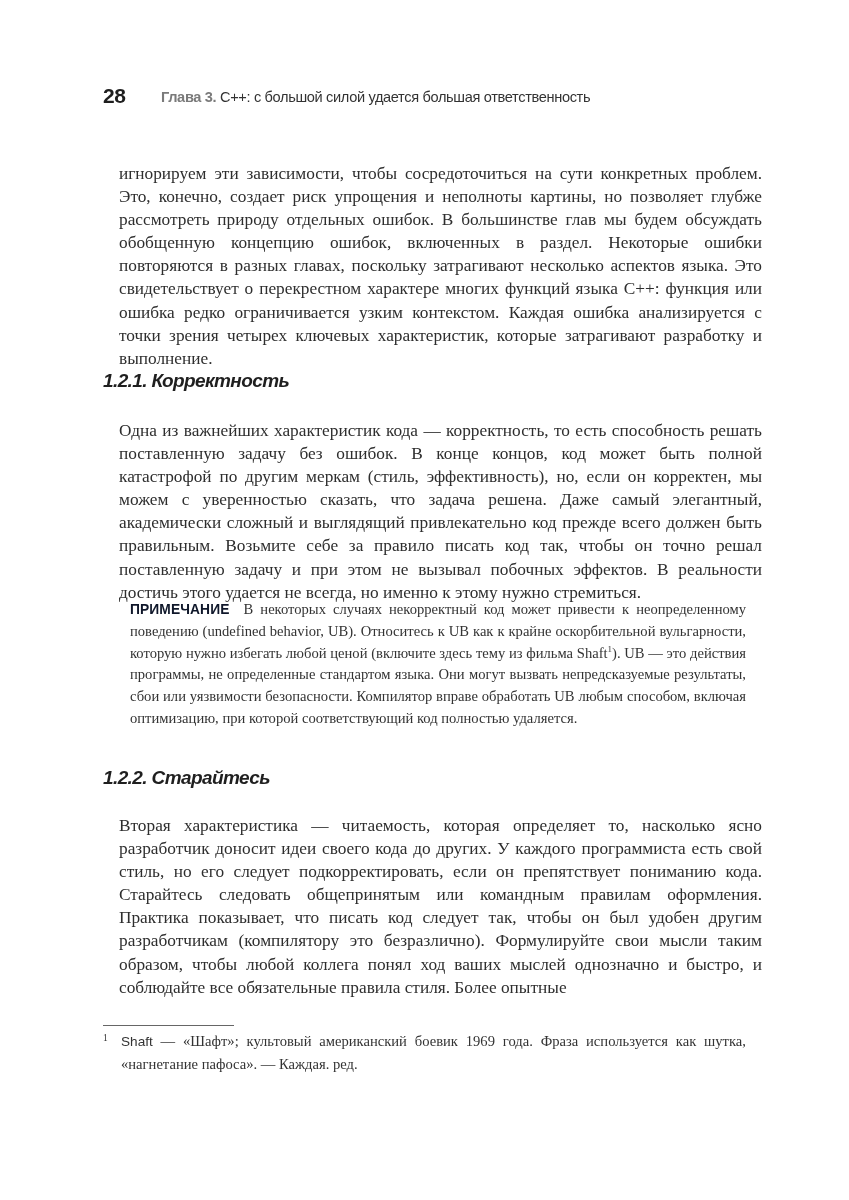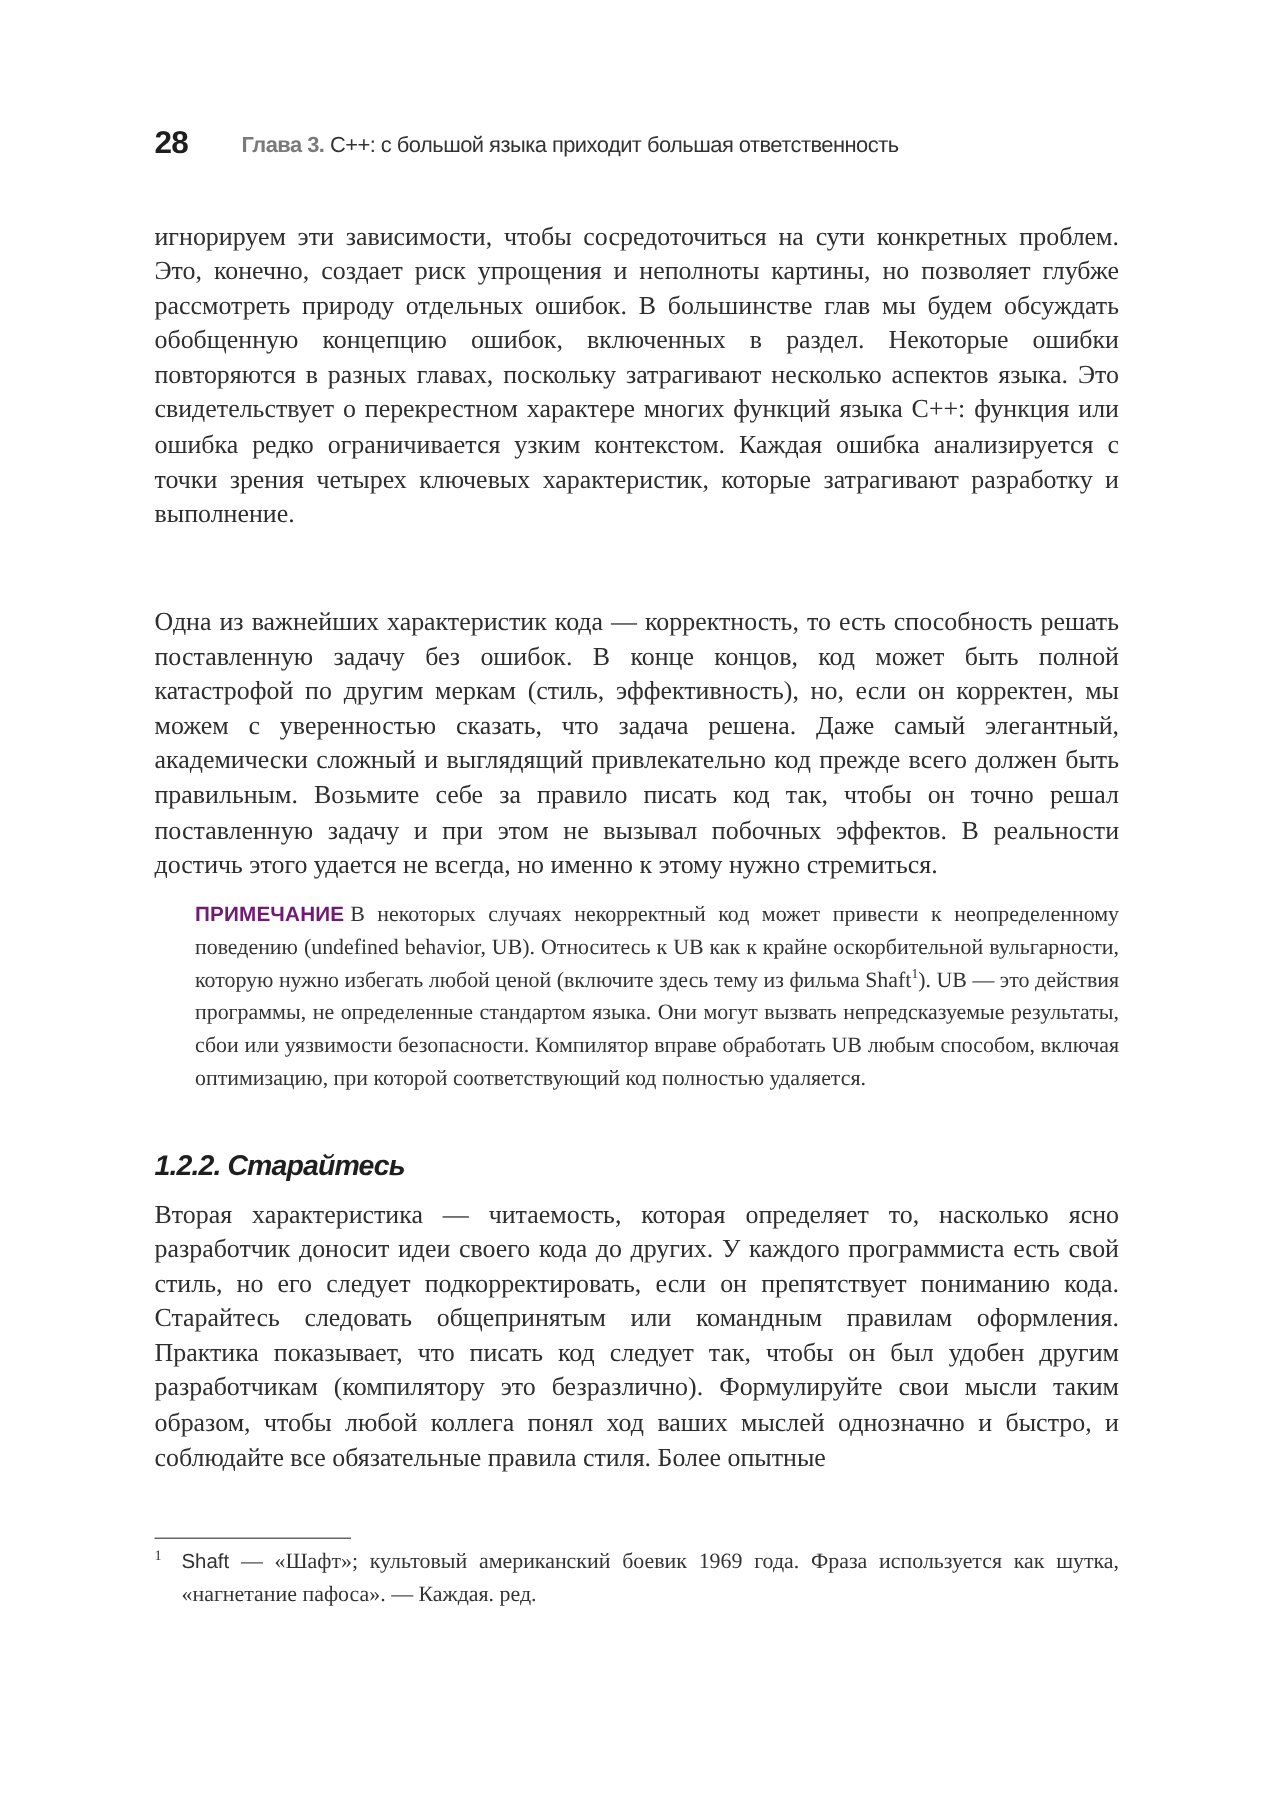--- a/index.html
+++ b/index.html
@@ -16,41 +16,41 @@
     position: absolute; left: 0; top: 0; font-size: 21px; font-weight: bold; color: #1e1e1e;
     letter-spacing: -0.5px;
   }
   .running-title {
     position: absolute; left: 58px; top: 5px; font-size: 14.6px; color: #333;
     letter-spacing: -0.35px;
   }
   .running-title .chapter { font-weight: bold; color: #7a7a7a; }
   .text {
     font-family: "Liberation Serif", serif; font-size: 17.3px; line-height: 23.1px;
-    color: #2e2e2e; text-align: justify; margin: 0;
+    color: #2e2e2e; text-align: justify; margin: 16px;
   }
   .block { position: absolute; left: 103px; width: 643px; }
   .p1 { top: 146px; }
   .p2 { top: 403px; }
   .p3 { top: 798px; }
   .heading {
     position: absolute; left: 103px; font-family: "Liberation Sans", sans-serif;
     font-size: 19px; font-weight: bold; font-style: italic; color: #1f1f1f;
     letter-spacing: -0.6px; margin: 0;
   }
   .h1 { top: 370px; }
   .h2 { top: 767px; }
   .note {
     position: absolute; left: 130px; top: 599px; width: 616px;
     font-family: "Liberation Serif", serif; font-size: 14.6px; line-height: 21.8px;
     color: #333; text-align: justify;
   }
   .note-label {
     font-family: "Liberation Sans", sans-serif; font-weight: bold; font-size: 13.8px;
-    color: #701a75; margin-right: 4px; letter-spacing: 0.1px;
+    color: #0f172a; margin-right: 14px; letter-spacing: 0.1px;
   }
   .fn-rule {
     position: absolute; left: 103px; top: 1025px; width: 131px; height: 1px; background: #666;
   }
   .footnote {
     position: absolute; left: 103px; top: 1030px; width: 643px;
     font-family: "Liberation Serif", serif; font-size: 14.6px; line-height: 22px; color: #333;
     text-align: justify;
   }
   .footnote .fn-mark {
@@ -61,25 +61,26 @@
   .it { }
   .sans { font-family: "Liberation Sans", sans-serif; font-size: 13.6px; }
 </style>
 </head>
 <body>
 
 <div class="page">
 
   <div class="running-head">
     <span class="page-number">28</span>
-    <span class="running-title"><span class="chapter">Глава 3.</span><span> C++: с большой языка приходит большая ответственность</span></span>
+    <span class="running-title"><span class="chapter">Глава 3.</span><span> C++: с большой силой удается большая ответственность</span></span>
   </div>
 
   <p class="text block p1">игнорируем эти зависимости, чтобы сосредоточиться на сути конкретных проблем. Это, конечно, создает риск упрощения и неполноты картины, но позволяет глубже рассмотреть природу отдельных ошибок. В большинстве глав мы будем обсуждать обобщенную концепцию ошибок, включенных в раздел. Некоторые ошибки повторяются в разных главах, поскольку затрагивают несколько аспектов языка. Это свидетельствует о перекрестном характере многих функций языка C++: функция или ошибка редко ограничивается узким контекстом. Каждая ошибка анализируется с точки зрения четырех ключевых характеристик, которые затрагивают разработку и выполнение.</p>
 
+  <h2 class="heading h1">1.2.1. Корректность</h2>
 
   <p class="text block p2"><span>Одна из важнейших характеристик кода — </span><span class="it">корректность</span><span>, то есть способность решать поставленную задачу без ошибок. В конце концов, код может быть полной катастрофой по другим меркам (стиль, эффективность), но, если он корректен, мы можем с уверенностью сказать, что задача решена. Даже самый элегантный, академически сложный и выглядящий привлекательно код прежде всего должен быть правильным. Возьмите себе за правило писать код так, чтобы он точно решал поставленную задачу и при этом не вызывал побочных эффектов. В реальности достичь этого удается не всегда, но именно к этому нужно стремиться.</span></p>
 
   <div class="note"><span class="note-label">ПРИМЕЧАНИЕ</span><span>В некоторых случаях некорректный код может привести к неопределенному поведению (undefined behavior, UB). Относитесь к UB как к крайне оскорбительной вульгарности, которую нужно избегать любой ценой (включите здесь тему из фильма </span><span class="it">Shaft</span><sup class="ref">1</sup><span>). UB — это действия программы, не определенные стандартом языка. Они могут вызвать непредсказуемые результаты, сбои или уязвимости безопасности. Компилятор вправе обработать UB </span><span class="it">любым</span><span> способом, включая оптимизацию, при которой соответствующий код полностью удаляется.</span></div>
 
   <h2 class="heading h2">1.2.2. Старайтесь</h2>
 
   <p class="text block p3"><span>Вторая характеристика — </span><span class="it">читаемость</span><span>, которая определяет то, насколько ясно разработчик доносит идеи своего кода до других. У каждого программиста есть свой стиль, но его следует подкорректировать, если он препятствует пониманию кода. Старайтесь следовать общепринятым или командным правилам оформления. Практика показывает, что писать код следует так, чтобы он был удобен другим разработчикам (компилятору это безразлично). Формулируйте свои мысли таким образом, чтобы любой коллега понял ход ваших мыслей однозначно и быстро, и соблюдайте все обязательные правила стиля. Более опытные</span></p>
 
   <div class="fn-rule"></div>

